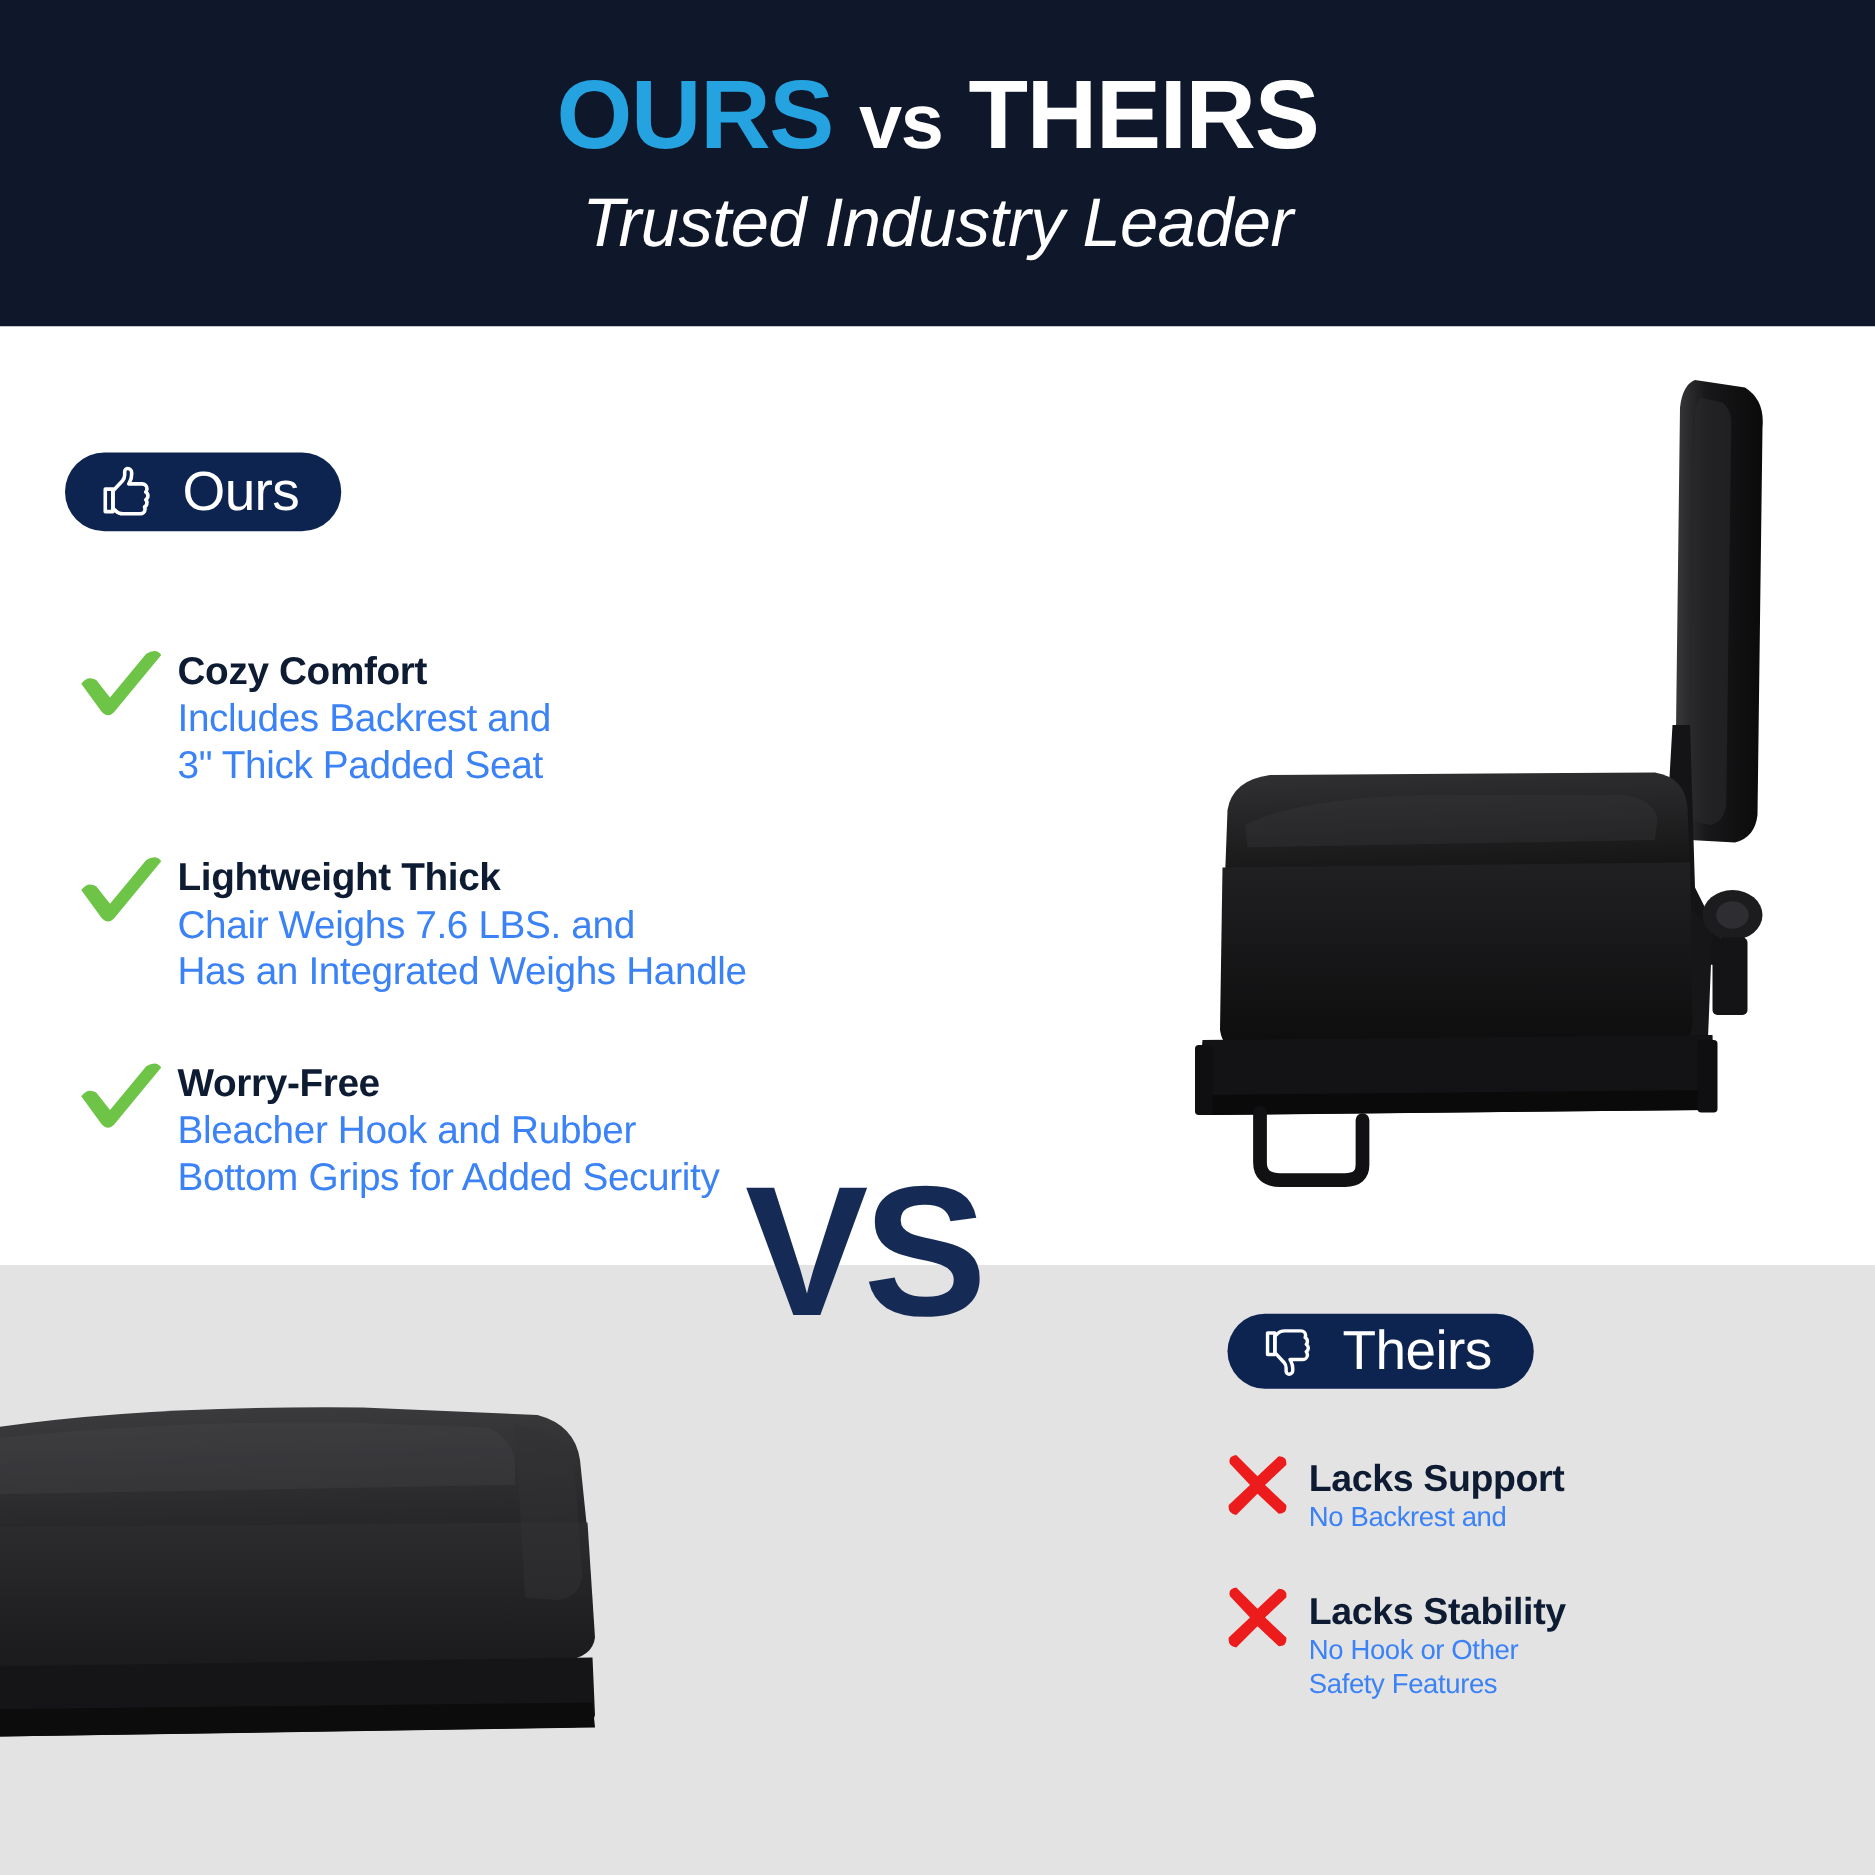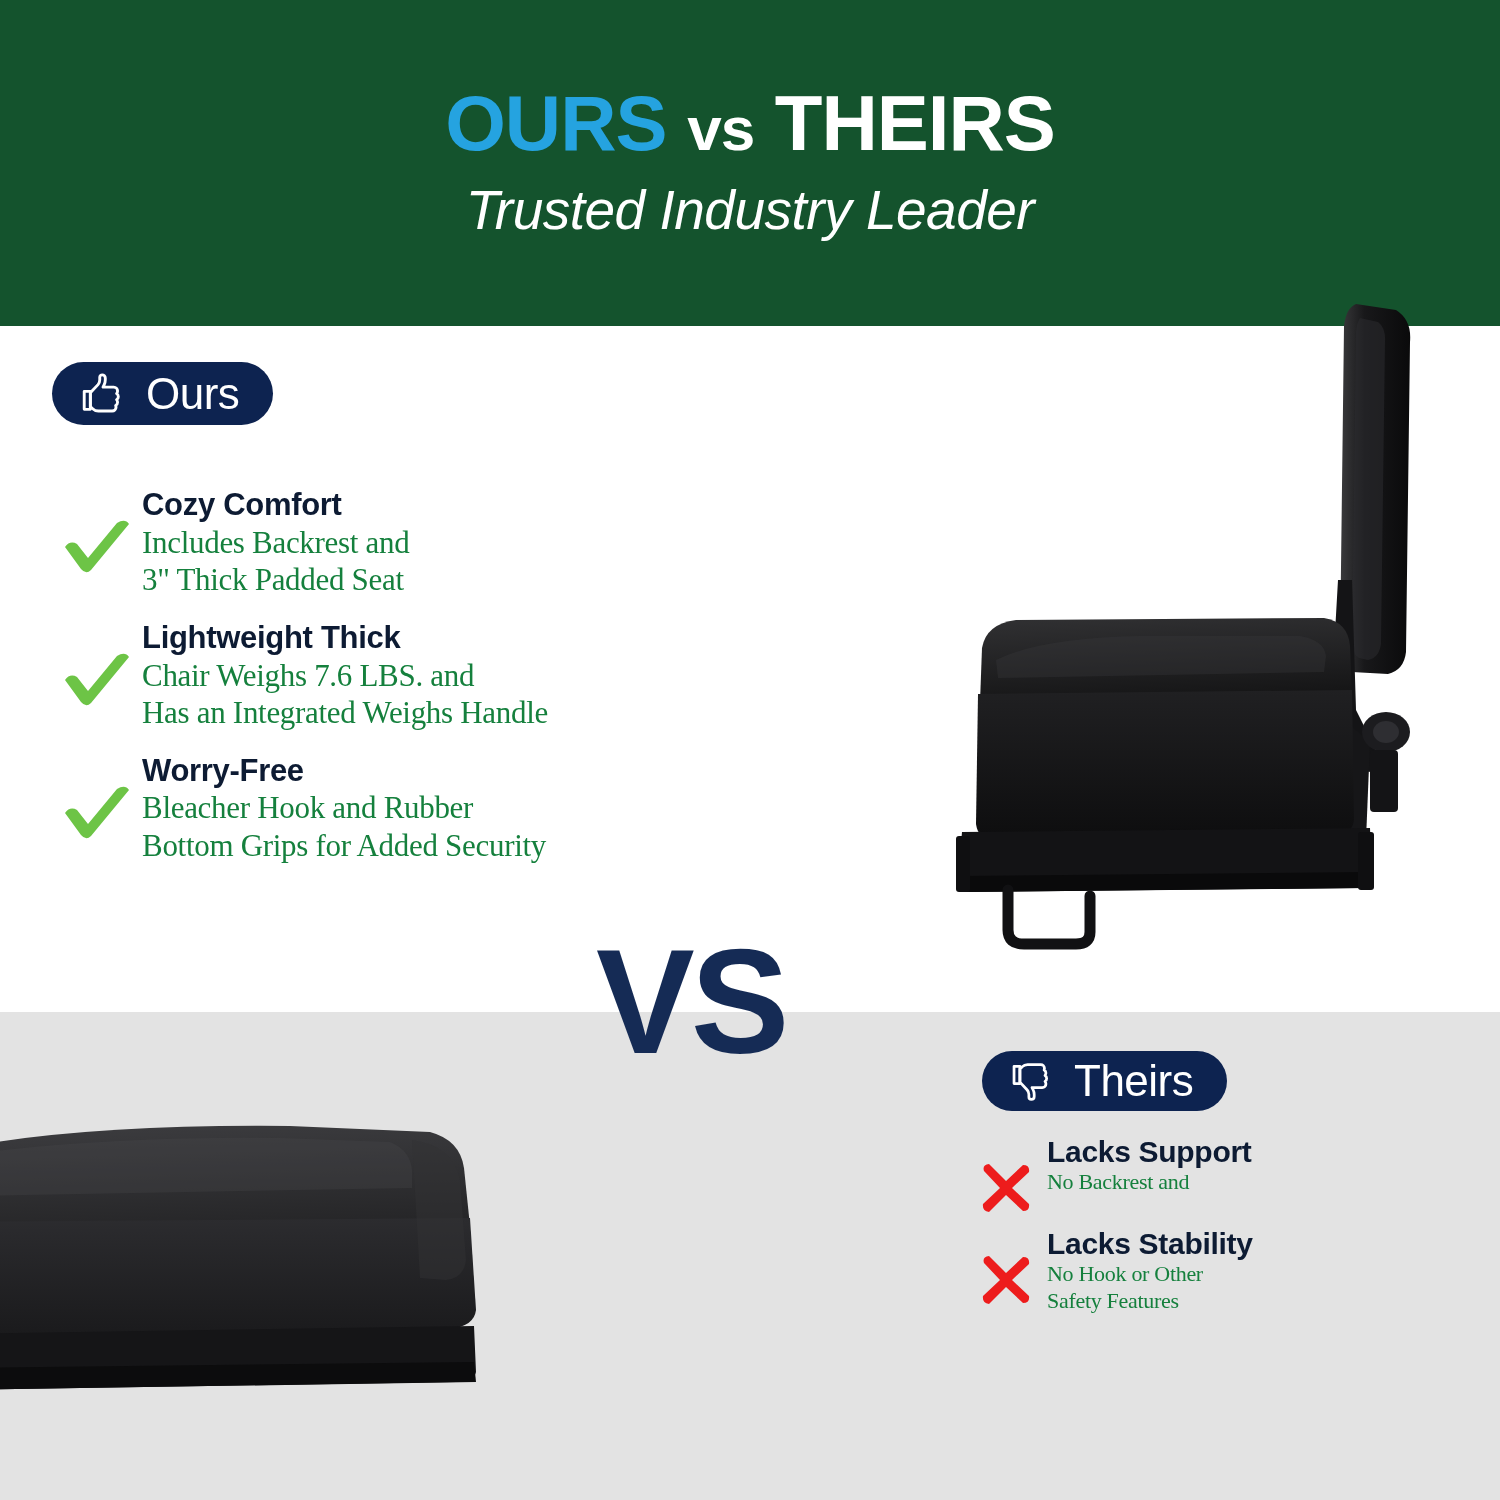--- a/index.html
+++ b/index.html
@@ -13,22 +13,22 @@
 
   #stage {
     position:relative;
     width:1500px; height:1500px;
     background:#ffffff;
   }
 
   
   .header {
     position:absolute; left:0; top:0;
-    width:1500px; height:326px;
-    background:#14532d;
+    width:1500px; height:261px;
+    background:#0f172a;
     display:flex; flex-direction:column;
     align-items:center; justify-content:center;
   }
   .header-title {
     font-size:78px; font-weight:bold;
     letter-spacing:-1px; line-height:1.0;
     white-space:nowrap;
   }
   .title-ours   { color:#25a3e0; }
   .title-vs     { color:#ffffff; font-size:62px; }
@@ -74,28 +74,28 @@
 
   .mark-wrap {
     flex:0 0 auto;
     width:92px; display:flex; justify-content:center;
     padding-top:30px;
   }
   .list-theirs .mark-wrap {
     width:82px; padding-top:28px;
   }
 
-  .feature-text { flex:1 1 auto; }
+  .feature-text { flex:1 1 auto;margin-top:32px; }
   .feature-title {
     font-size:31px; font-weight:bold; color:#0d1b33;
     line-height:1.18; letter-spacing:-0.3px;
   }
   .feature-desc {
-    font-size:31px; font-weight:normal; color:#15803d;
-    line-height:1.2; letter-spacing:-0.3px;font-family:Liberation Serif, serif;
+    font-size:31px; font-weight:normal; color:#3b82f6;
+    line-height:1.2; letter-spacing:-0.3px;
   }
   .list-theirs .feature-title { font-size:30px; }
   .list-theirs .feature-desc  { font-size:22px; }
 
   
   .vs-word {
     position:absolute; left:596px; top:928px;
     font-size:148px; font-weight:bold; color:#152b55;
     letter-spacing:-4px; line-height:1;
   }

